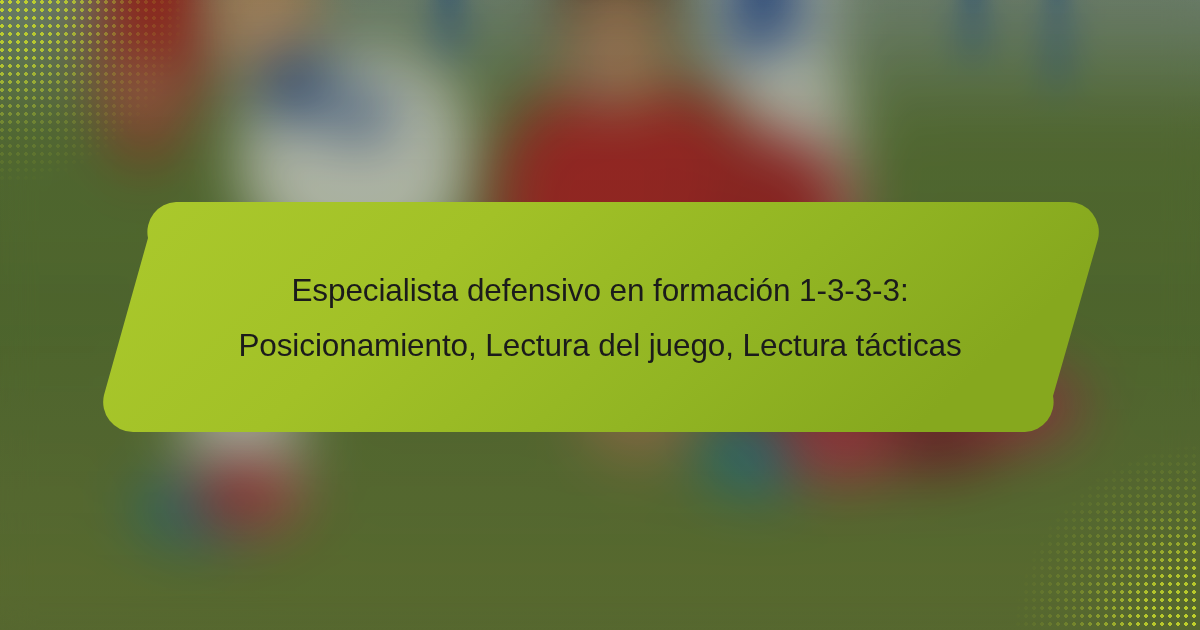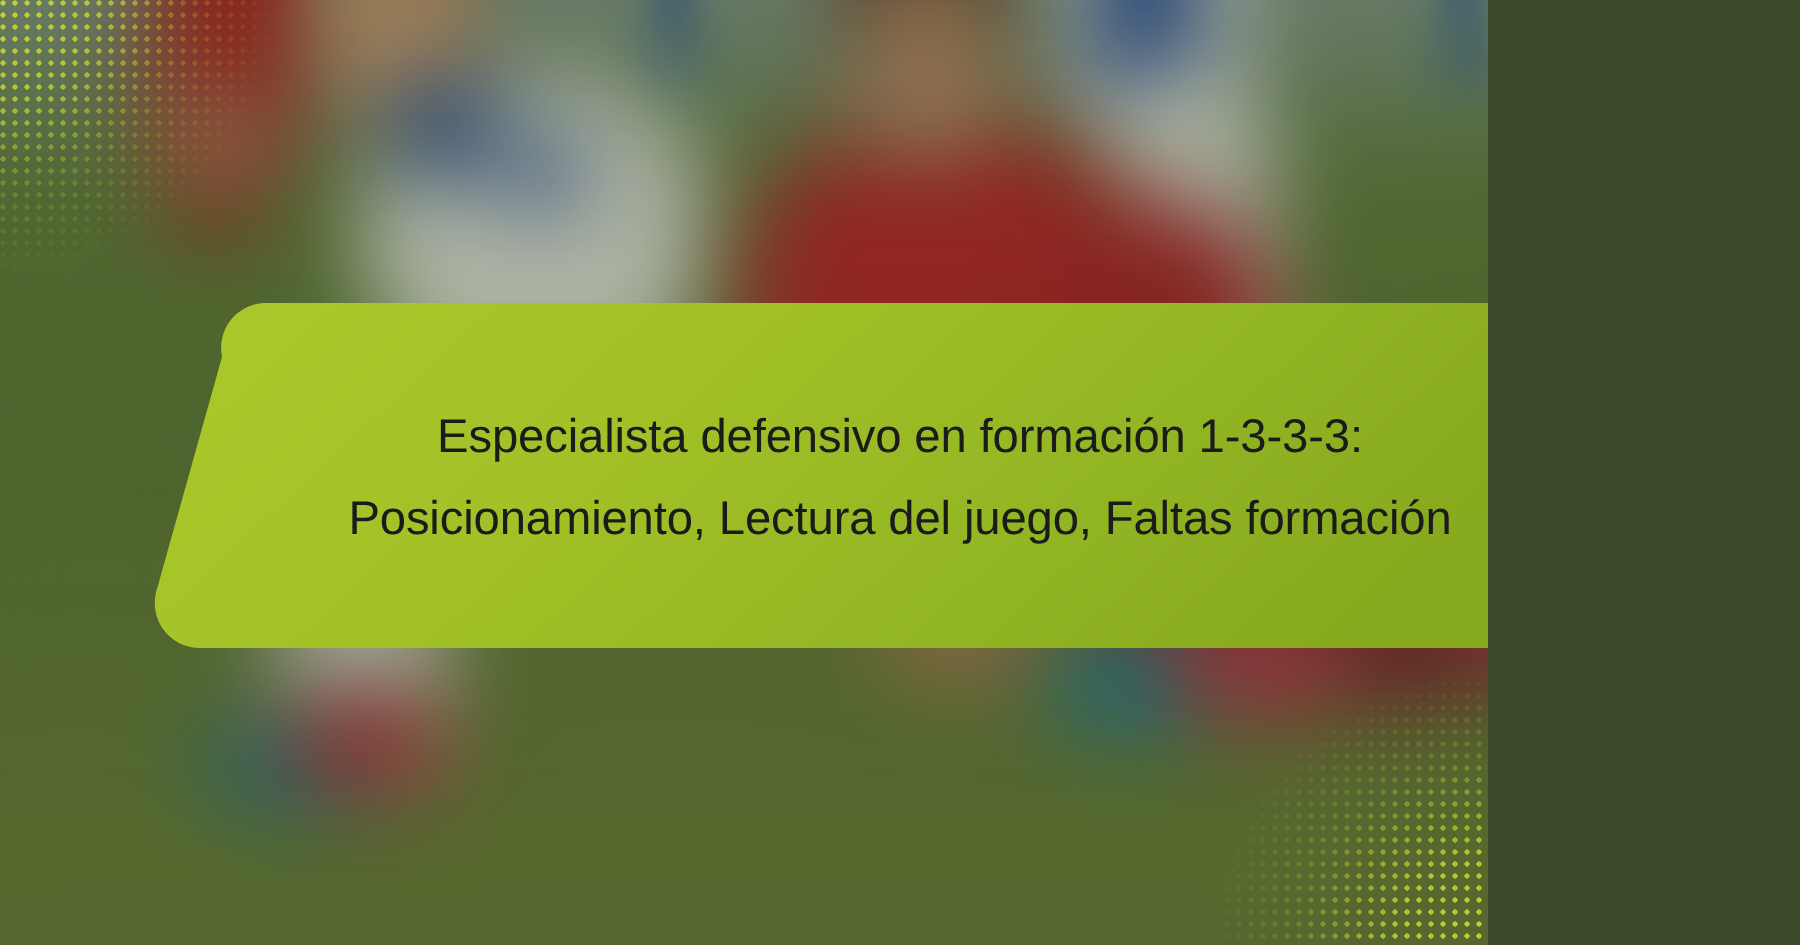--- a/index.html
+++ b/index.html
@@ -7,21 +7,21 @@
     margin: 0;
     padding: 0;
     background: #3d4a2a;
   }
   body {
     font-family: "Liberation Sans", sans-serif;
   }
 
   .canvas {
     position: relative;
-    width: 992px;
+    width: 1200px;
     height: 630px;
     overflow: hidden;
     background: #6b7340;
   }
 
   
   .photo {
     position: absolute;
     inset: -60px;
     overflow: hidden;
@@ -253,17 +253,17 @@
                L 1053 200
                A 30 30 0 0 1 1025 236
                L 133 236
                A 30 30 0 0 1 104 199
                L 148 42
                A 30 30 0 0 1 176 6 Z" fill="url(#cardGrad)"></path>
     </svg>
 
     <div class="title-text">
       <span class="title-line">Especialista defensivo en formación 1-3-3-3:</span>
-      <span class="title-line">Posicionamiento, Lectura del juego, Faltas formación</span>
+      <span class="title-line">Posicionamiento, Lectura del juego, Lectura tácticas</span>
     </div>
   </div>
 
 </div>
 
 </body></html>

